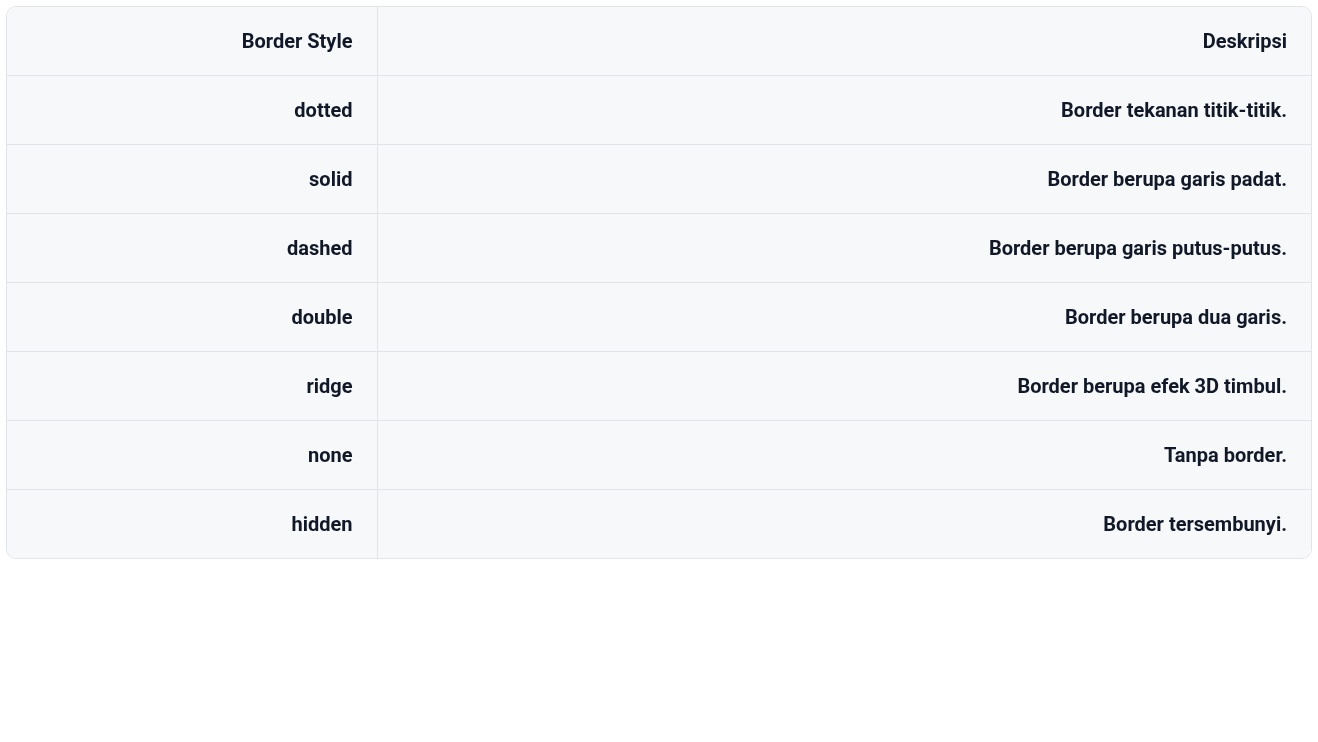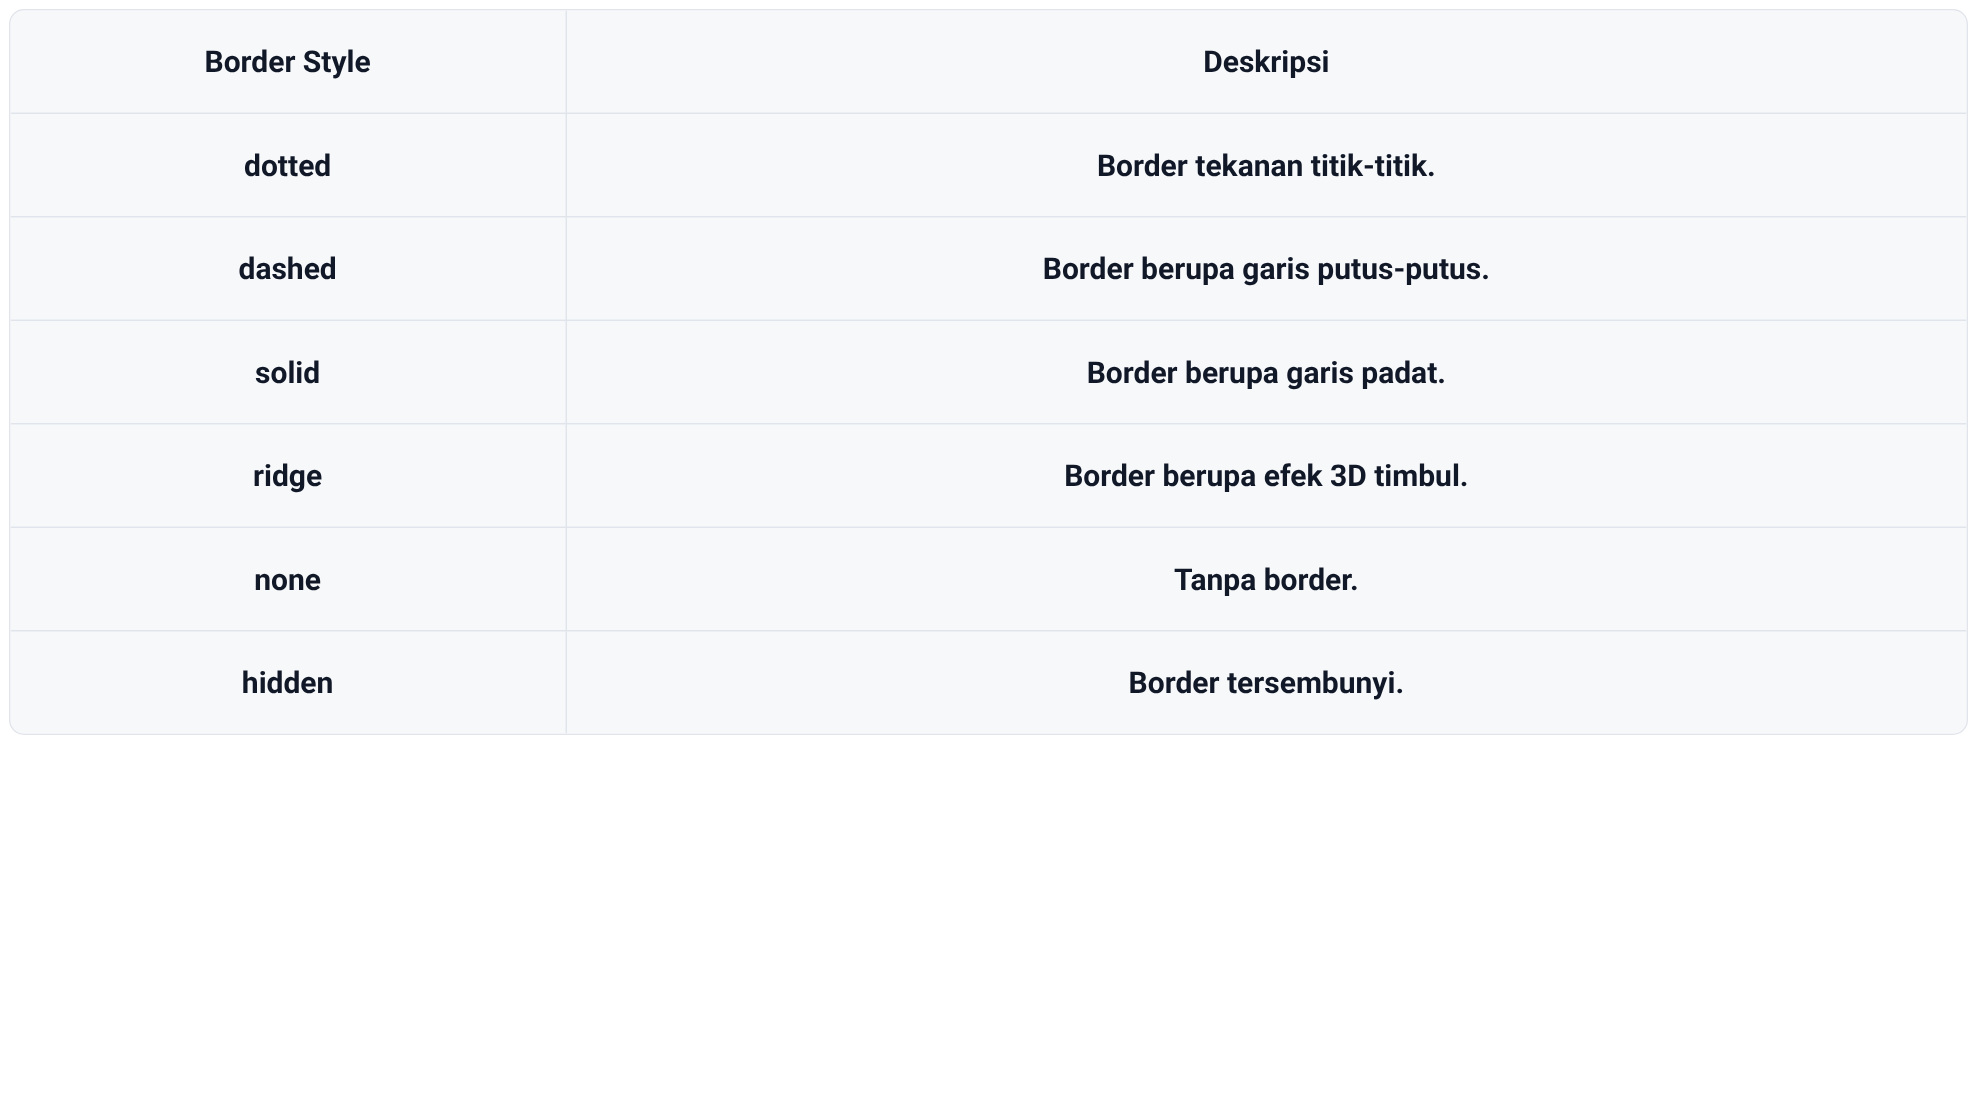--- a/index.html
+++ b/index.html
@@ -17,21 +17,21 @@
       border: 1px solid #e1e5eb;
       border-radius: 10px;
       overflow: hidden;
     }
     table {
       width: 100%;
       border-collapse: collapse;
       background: #f7f8fa;
     }
     th, td {
-      text-align: center;
+      text-align: right;
       padding: 20px 24px;
       font-size: 20px;
       color: #111827;
       border-bottom: 1px solid #e1e5eb;
       vertical-align: middle;
       line-height: 1.4;
     }
     th {
       font-weight: 700;
       border-bottom: 1px solid #e1e5eb;
@@ -57,26 +57,30 @@
         <th>Border Style</th>
         <th>Deskripsi</th>
       </tr>
     </thead>
     <tbody>
       <tr>
         <td>dotted</td>
         <td>Border tekanan titik-titik.</td>
       </tr>
       <tr>
+        <td>solid</td>
+        <td>Border berupa garis padat.</td>
+      </tr>
+      <tr>
         <td>dashed</td>
         <td>Border berupa garis putus-putus.</td>
       </tr>
       <tr>
-        <td>solid</td>
-        <td>Border berupa garis padat.</td>
+        <td>double</td>
+        <td>Border berupa dua garis.</td>
       </tr>
       <tr>
         <td>ridge</td>
         <td>Border berupa efek 3D timbul.</td>
       </tr>
       <tr>
         <td>none</td>
         <td>Tanpa border.</td>
       </tr>
       <tr>

